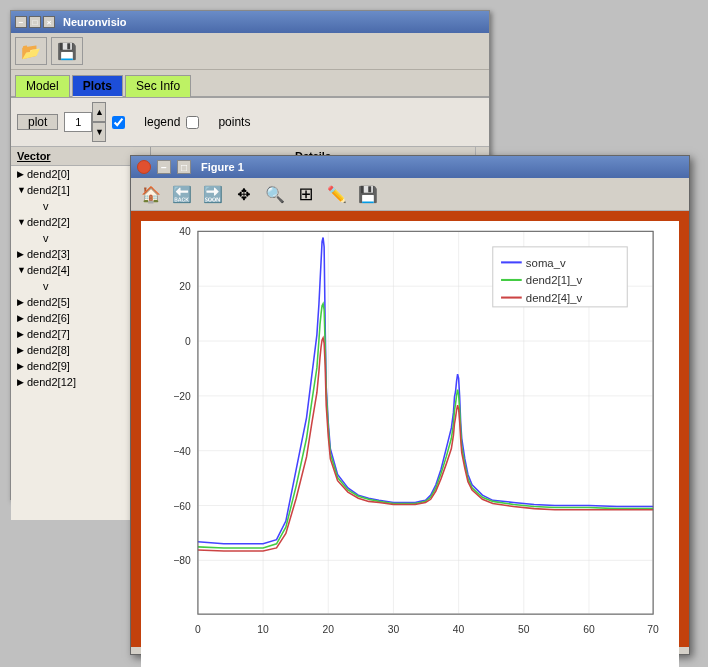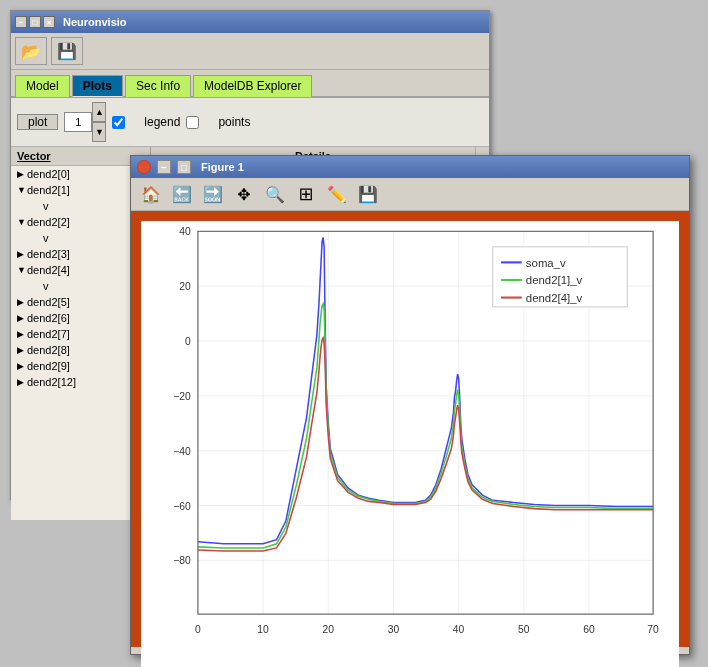--- a/index.html
+++ b/index.html
@@ -91,21 +91,21 @@
       background: #bef264;
       border: 1px solid #999;
       border-bottom: none;
       cursor: pointer;
       font-size: 12px;
       position: relative;
       top: 1px;
     }
 
     .tab.active {
-      background: #0369a1;
+      background: #1d4ed8;
       border-bottom: 1px solid #e8e4de;
       font-weight: bold;
     }
 
     
     .plot-controls {
       padding: 4px 6px;
       display: flex;
       align-items: center;
       gap: 6px;
@@ -320,23 +320,20 @@
 
   <div class="tab-bar">
     <div class="tab">
       <span>Model</span>
     </div>
     <div class="tab active">
       <span>Plots</span>
     </div>
     <div class="tab">
       <span>Sec Info</span>
-    </div>
-    <div class="tab">
-      <span>ModelDB Explorer</span>
     </div>
   </div>
 
   <div class="plot-controls">
     <button class="plot-btn">plot</button>
     <div style="display:flex;align-items:center;">
       <input class="num-input" type="text" value="1" style="">
       <div style="display:flex;flex-direction:column;">
         <div class="spin-btn">▲</div>
         <div class="spin-btn">▼</div>

